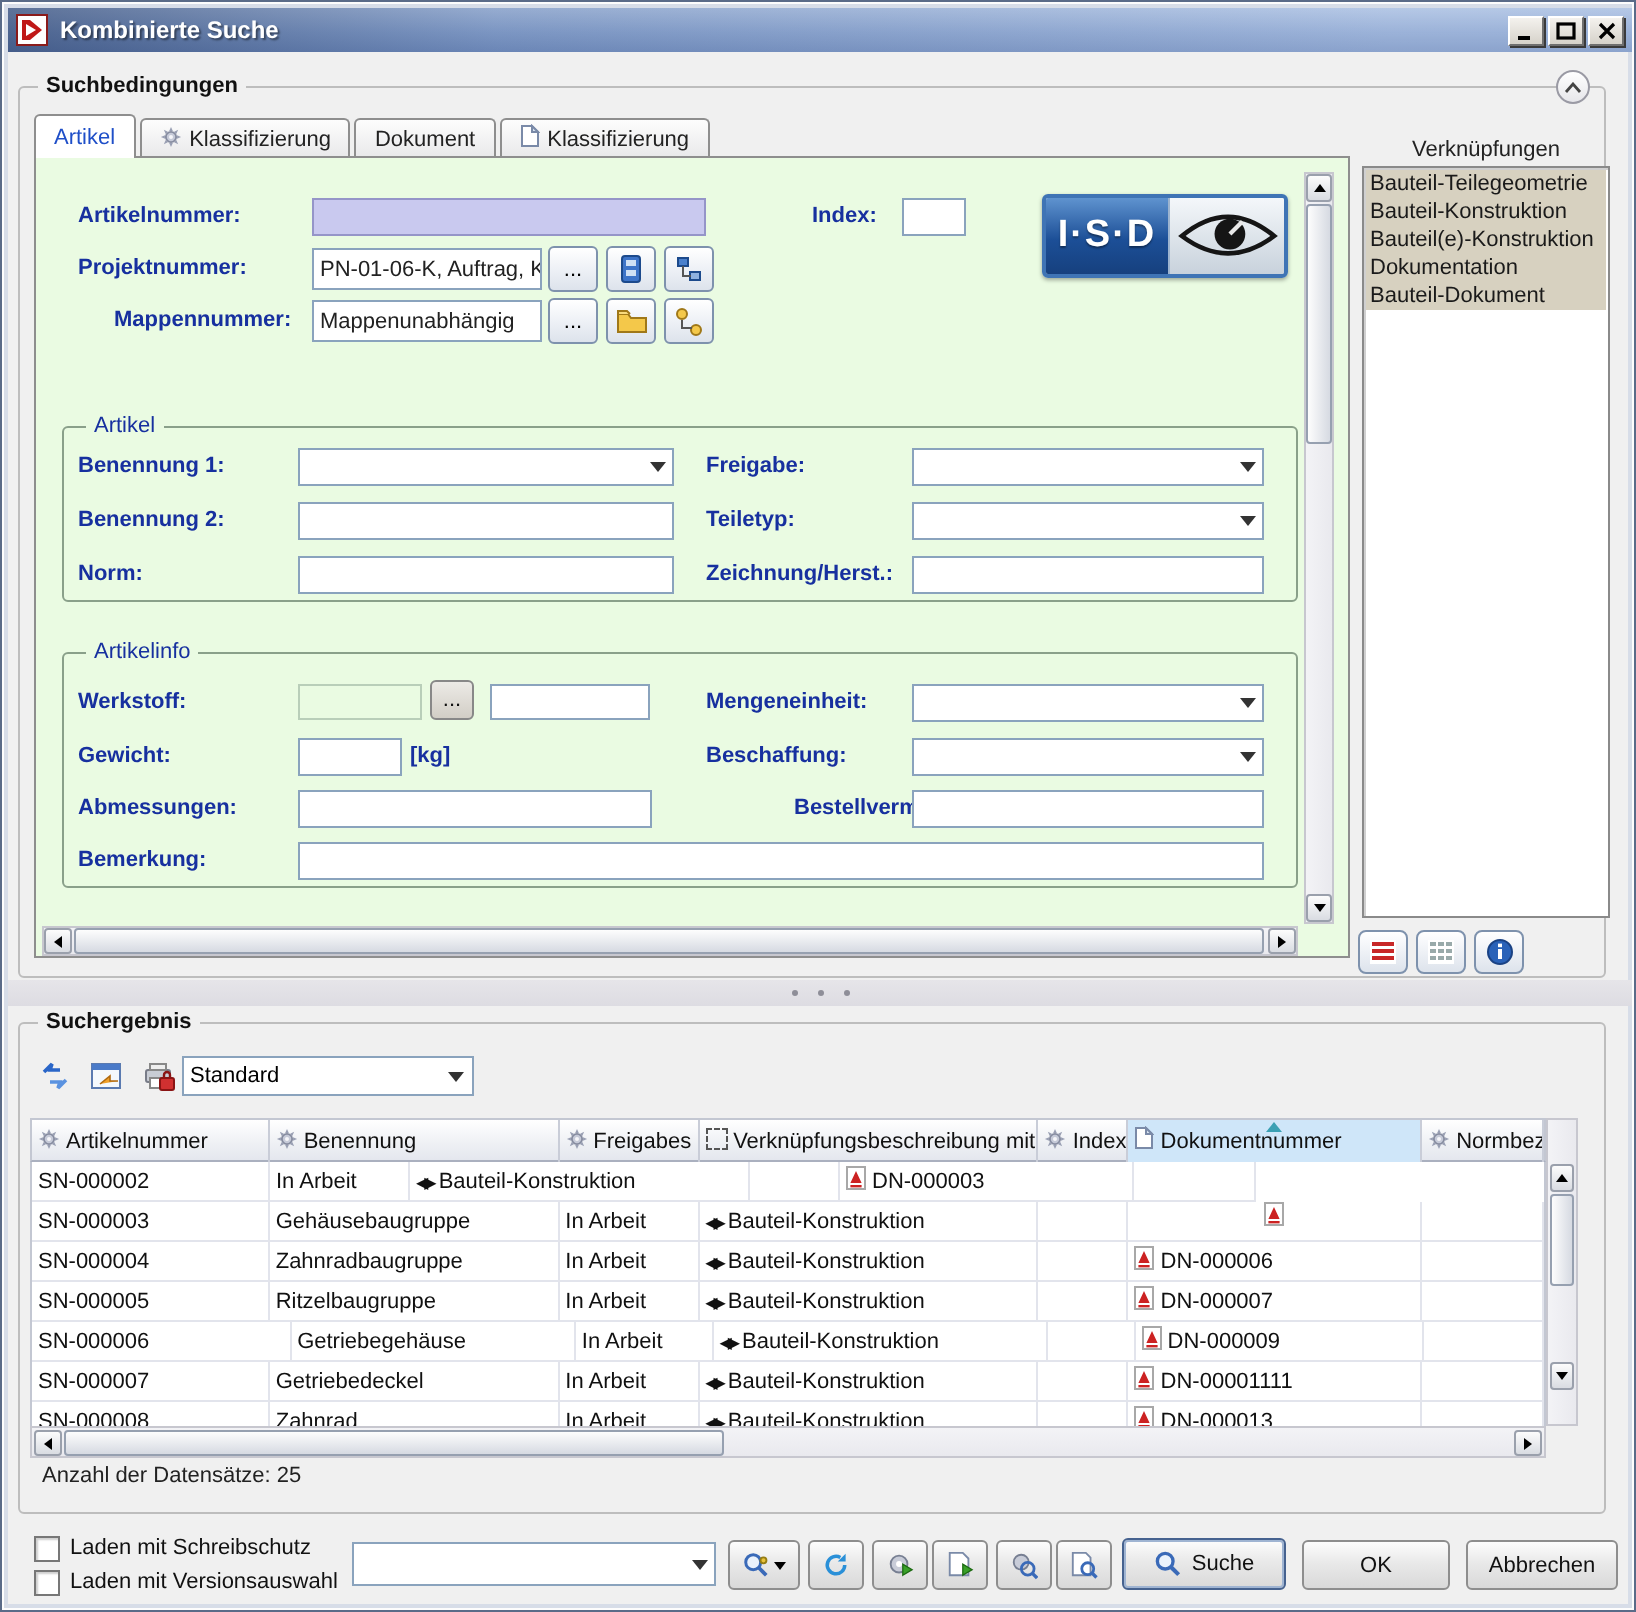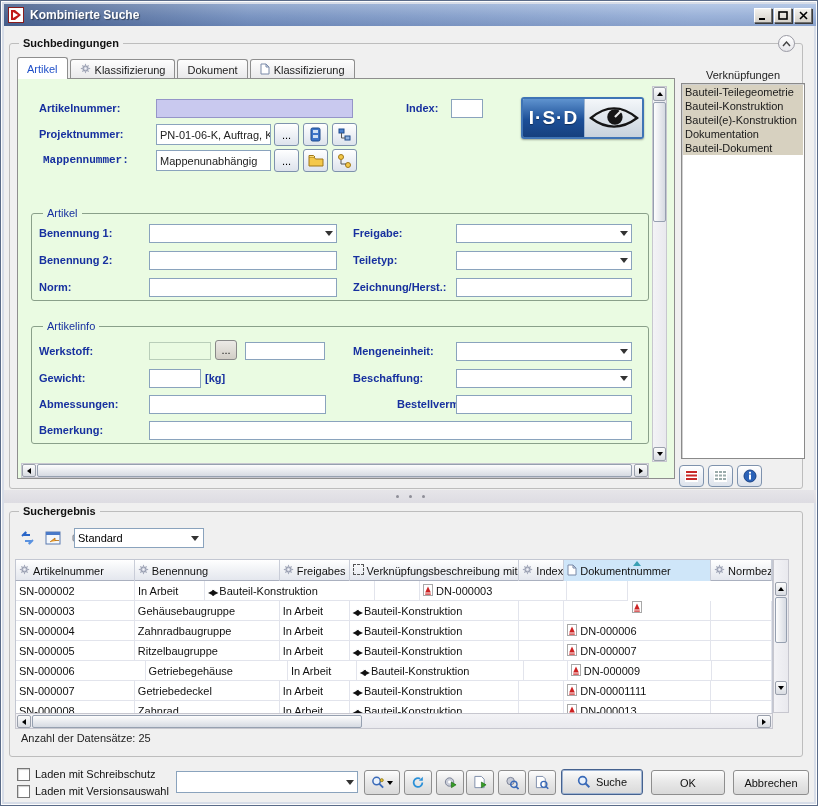--- a/index.html
+++ b/index.html
@@ -179,21 +179,21 @@
       </svg>
   </button>
   <button class="toolbtn abs" style="left:331px;top:122px;width:25px;height:23px;">
     <svg width="15" height="14" viewBox="0 0 15 14">
         <rect x="2" y="1" width="5" height="4" fill="#4a80cc" stroke="#1c4a8c"></rect>
         <rect x="8" y="8" width="5" height="4" fill="#8fb2e0" stroke="#1c4a8c"></rect>
         <path d="M4.5 5v5h4" fill="none" stroke="#555"></path>
       </svg>
   </button>
 
-  <div class="flabel abs" style="left:42px;top:153px;font-family:Liberation Mono, monospace;">Mappennummer:</div>
+  <div class="flabel abs" style="left:56px;top:153px;">Mappennummer:</div>
   <div class="tinput abs" style="left:155px;top:149px;width:115px;height:21px;">Mappenunabhängig</div>
   <button class="toolbtn abs" style="left:273px;top:148px;width:25px;height:23px;font-size:11px;">...</button>
   <button class="toolbtn abs" style="left:302px;top:148px;width:25px;height:23px;">
     <svg width="16" height="13" viewBox="0 0 16 13">
         <path d="M1 3h5l1.5 2H15v7H1z" fill="#f4c84a" stroke="#a07818"></path>
         <path d="M1 3V1.5h4.5L7 3" fill="#f8da7e" stroke="#a07818"></path>
       </svg>
   </button>
   <button class="toolbtn abs" style="left:331px;top:148px;width:25px;height:23px;">
     <svg width="15" height="14" viewBox="0 0 15 14">
@@ -340,21 +340,21 @@
   </button>
   <button class="toolbtn abs" style="left:66px;top:526px;width:24px;height:22px;background:none;border:none;">
     <svg width="17" height="16" viewBox="0 0 17 16">
         <rect x="2" y="5" width="12" height="6" rx="1" fill="#c8ccd4" stroke="#787c88"></rect>
         <rect x="4" y="2" width="8" height="3" fill="#eee" stroke="#888"></rect>
         <rect x="4" y="9" width="8" height="5" fill="#fff" stroke="#888"></rect>
         <rect x="9" y="9" width="7" height="6" rx="1" fill="#d03030" stroke="#8a1414"></rect>
         <path d="M11 9v-1.5a1.5 1.5 0 0 1 3 0V9" fill="none" stroke="#8a1414" stroke-width="1.2"></path>
       </svg>
   </button>
-  <div class="combo abs" style="left:73px;top:527px;width:130px;height:20px;padding-right:0;">
+  <div class="combo abs" style="left:90px;top:527px;width:146px;height:20px;padding-right:0;">
     <span>Standard</span>
     <span class="caret" style="margin-left:auto;margin-right:4px;"></span>
   </div>
 
   <div class="thead abs" style="left:14px;top:558px;width:758px;height:22px;">
       <div class="th" style="width: 119px;">
         <span class="ic"><svg class="ic" width="11" height="11" viewBox="0 0 12 12">
             <path d="M6 0.5l1 2.2H5zM6 11.5l1-2.2H5zM0.5 6l2.2-1v2zM11.5 6l-2.2-1v2zM2.1 2.1l2.2 1-1.2 1.2zM9.9 9.9l-2.2-1 1.2-1.2zM9.9 2.1l-1 2.2-1.2-1.2zM2.1 9.9l1-2.2 1.2 1.2z" fill="#9aa0b4"></path>
             <circle cx="6" cy="6" r="2.8" fill="#c6cad8" stroke="#868ca0"></circle>
             <circle cx="6" cy="6" r="1.1" fill="#f6f6fa"></circle>

